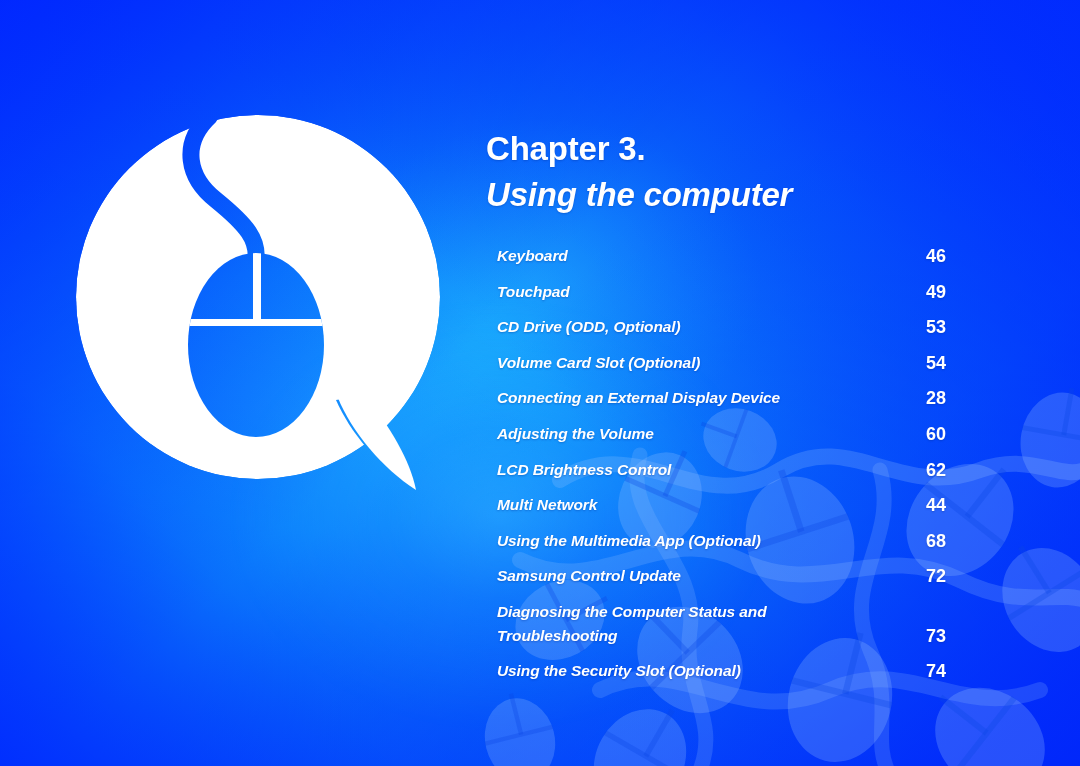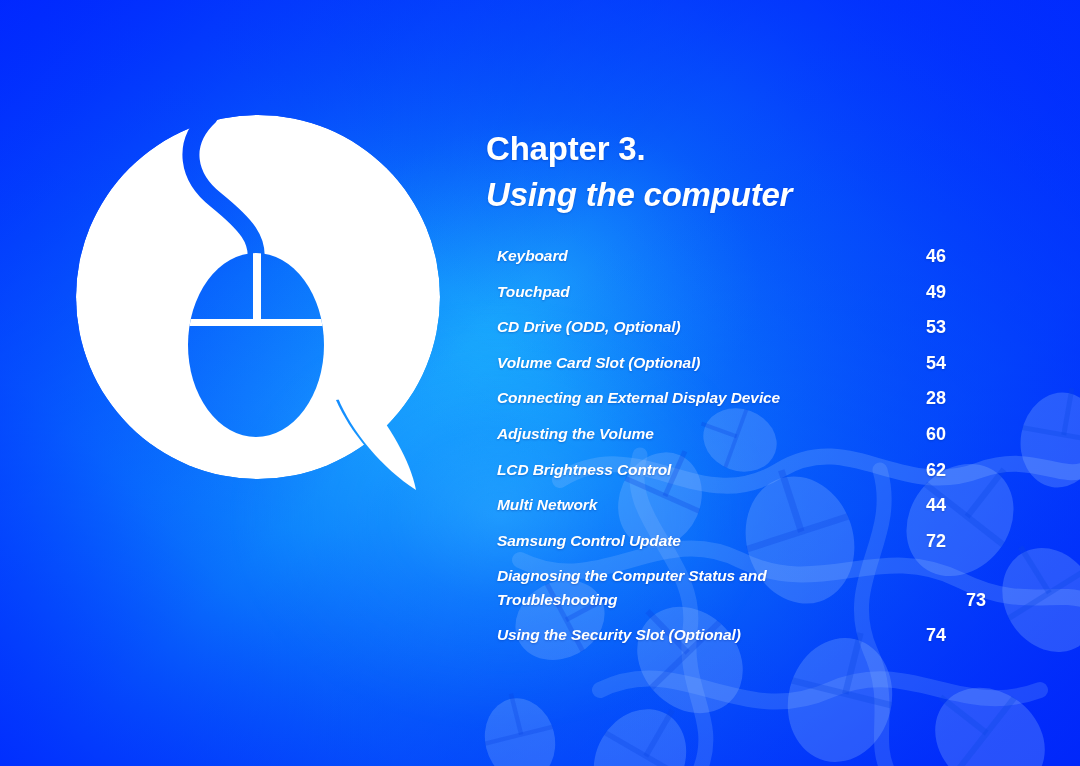--- a/index.html
+++ b/index.html
@@ -127,21 +127,20 @@
     line-height: 24px;
     width: 60px;
     text-align: left;
     flex: 0 0 60px;
     padding-left: 14px;
     padding-top: 6px;
     text-shadow: 0 1px 2px rgba(0,40,140,0.35);
   }
   .toc-row.two-line .toc-page {
     padding-top: 30px;
-    text-align: right;
   }
   .toc-row.two-line { min-height: 59px; gap: 48px; }
 </style>
 </head>
 <body>
 
 <div id="page">
 
   <div class="bg-base"></div>
   <div class="bg-cyan-glow2"></div>
@@ -273,20 +272,24 @@
         </div>
         <div class="toc-row">
           <div class="toc-label"><span>LCD Brightness Control</span></div>
           <div class="toc-page">62</div>
         </div>
         <div class="toc-row">
           <div class="toc-label"><span>Multi Network</span></div>
           <div class="toc-page">44</div>
         </div>
         <div class="toc-row">
+          <div class="toc-label"><span>Using the Multimedia App (Optional)</span></div>
+          <div class="toc-page">68</div>
+        </div>
+        <div class="toc-row">
           <div class="toc-label"><span>Samsung Control Update</span></div>
           <div class="toc-page">72</div>
         </div>
         <div class="toc-row two-line">
           <div class="toc-label"><span>Diagnosing the Computer Status and</span><span class="sub">Troubleshooting</span></div>
           <div class="toc-page">73</div>
         </div>
         <div class="toc-row">
           <div class="toc-label"><span>Using the Security Slot (Optional)</span></div>
           <div class="toc-page">74</div>

